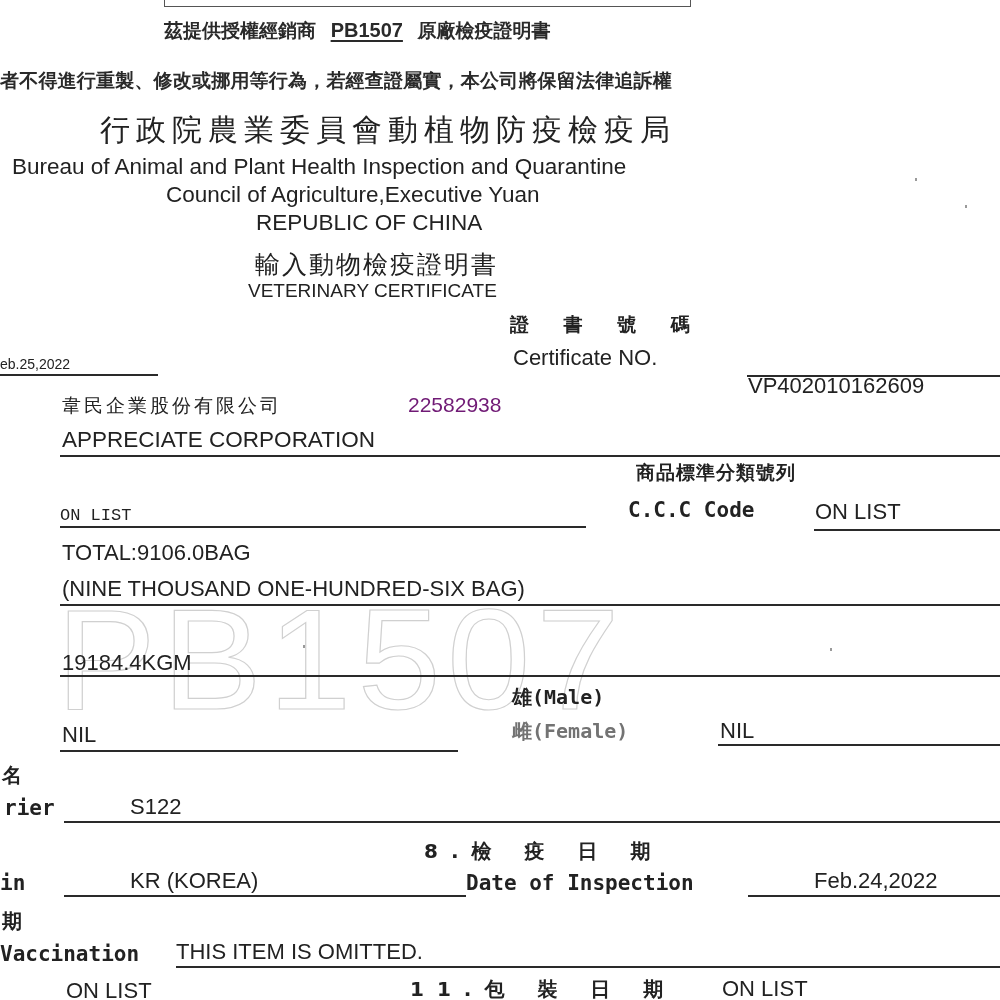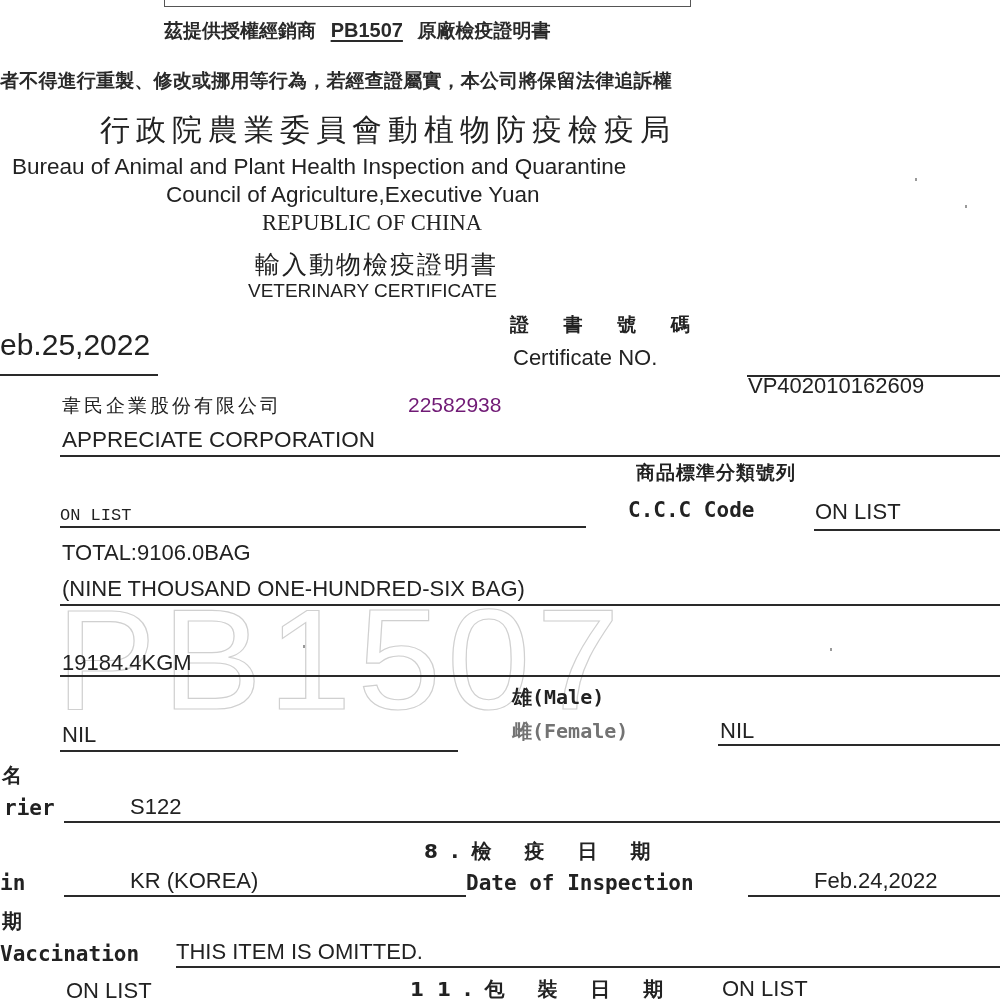--- a/index.html
+++ b/index.html
@@ -42,27 +42,27 @@
 <div class="abs fg bold-cjk" style="left:164px; top:18px; font-size:19px; color:#2a2a2a;">
   <span>茲提供授權經銷商</span>
   <span class="u" style="margin:0 8px; font-family:'Liberation Sans',sans-serif; font-size:20px;">PB1507</span>
   <span>原廠檢疫證明書</span>
 </div>
 <div class="abs fg bold-cjk" style="left:0px; top:60px; font-size:19px; color:#2a2a2a; letter-spacing:0.2px;margin-top:8px;">者不得進行重製、修改或挪用等行為，若經查證屬實，本公司將保留法律追訴權</div>
 
 <div class="abs fg serif" style="left:100px; top:110px; font-size:30px; letter-spacing:6px; color:#222;">行政院農業委員會動植物防疫檢疫局</div>
 <div class="abs fg" style="left:12px; top:154px; font-size:22.5px; color:#222;">Bureau of Animal and Plant Health Inspection and Quarantine</div>
 <div class="abs fg" style="left:166px; top:182px; font-size:22.5px; color:#222;">Council of Agriculture,Executive Yuan</div>
-<div class="abs fg" style="left:262px; top:210px; font-size:22.5px; color:#222;font-family:Liberation Serif, serif;">REPUBLIC OF CHINA</div>
+<div class="abs fg" style="left:256px; top:210px; font-size:22.5px; color:#222;">REPUBLIC OF CHINA</div>
 
 <div class="abs fg serif" style="left:255px; top:248px; font-size:25px; letter-spacing:2px; color:#222;">輸入動物檢疫證明書</div>
 <div class="abs fg" style="left:248px; top:280px; font-size:19px; color:#222;">VETERINARY CERTIFICATE</div>
 
 <div class="abs fg bold-cjk" style="left:510px; top:312px; font-size:19px; letter-spacing:14px; color:#222;">證 書 號 碼</div>
-<div class="abs fg" style="left:0px; top:328px; font-size:30px; color:#222;">eb.25,2022</div>
+<div class="abs fg" style="left:0px; top:356px; font-size:14px; color:#222;">eb.25,2022</div>
 <div class="line fg" style="left:0px; top:374px; width:158px;"></div>
 <div class="abs fg" style="left:513px; top:345px; font-size:22px; color:#222;">Certificate NO.</div>
 <div class="abs fg" style="left:748px; top:348px; font-size:22px; color:#222;margin-top:25px;">VP402010162609</div>
 <div class="line fg" style="left:747px; top:375px; width:253px;"></div>
 
 <div class="abs fg serif" style="left:62px; top:393px; font-size:19px; letter-spacing:3px; color:#222;">韋民企業股份有限公司</div>
 <div class="abs fg" style="left:408px; top:393px; font-size:21px; color:#701a75;text-align:center;">22582938</div>
 <div class="abs fg" style="left:62px; top:427px; font-size:22.5px; color:#222;">APPRECIATE CORPORATION</div>
 <div class="line fg" style="left:60px; top:455px; width:940px;"></div>
 

